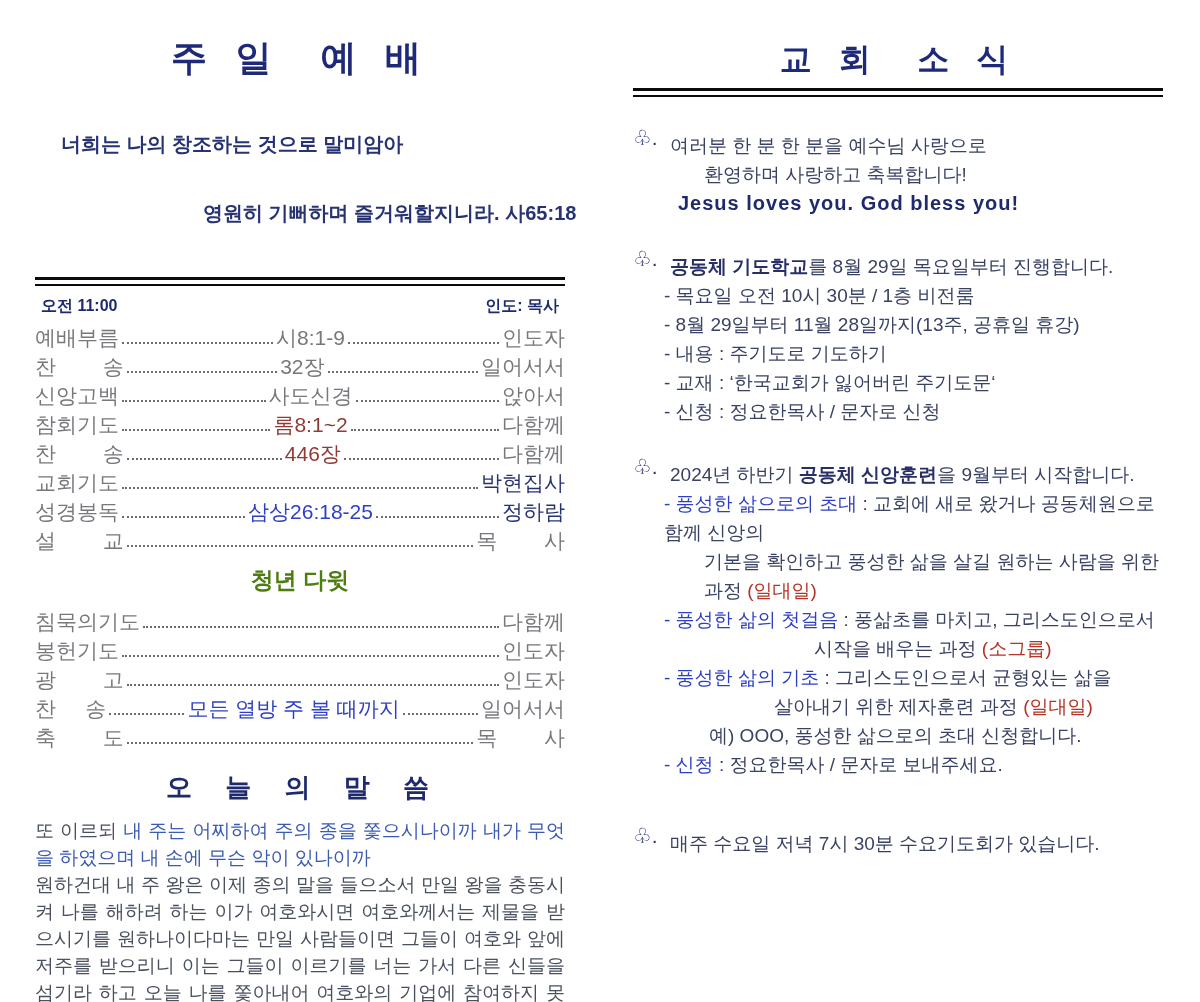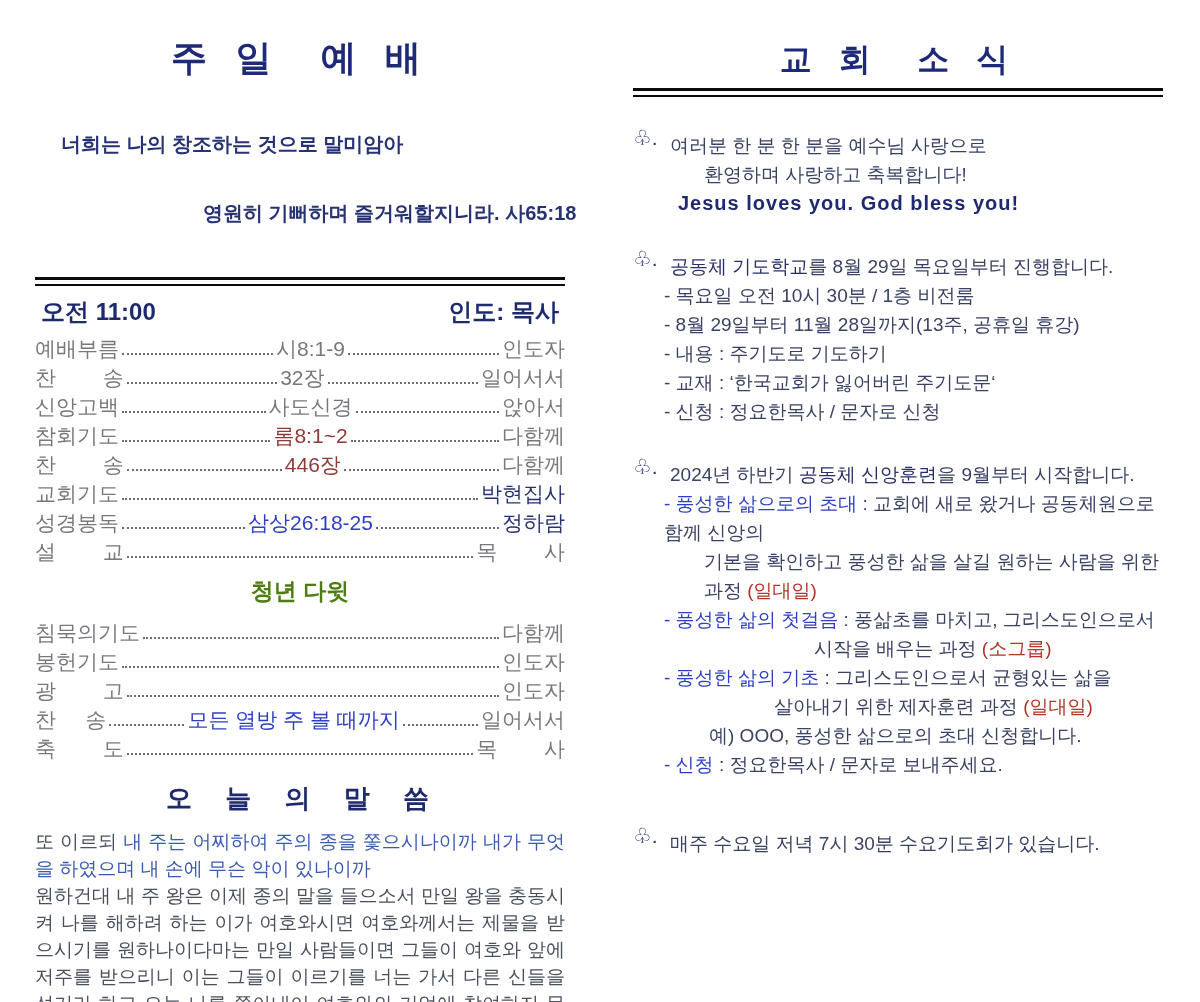--- a/index.html
+++ b/index.html
@@ -19,21 +19,21 @@
     font-family:"DejaVu Serif", serif;
   }
   .news-title{font-size:32px;margin:10px 0 2px;}
   .rule2{height:4px;border-top:3px solid #0b0b0b;border-bottom:2px solid #0b0b0b;margin-top:6px;}
 
   .verse-sub{color:#273272;font-weight:700;font-size:20px;line-height:23px;white-space:pre;}
   .verse-sub .l1{display:block;margin-left:26px;}
   .verse-sub .l2{display:block;margin-left:168px;}
 
   .time-row{display:flex;justify-content:space-between;margin:10px 6px 6px 6px;
-    color:#1d2a6e;font-weight:800;font-size:24px;}
+    color:#1d2a6e;font-weight:800;font-size:16px;}
 
   
   .orow{display:flex;align-items:flex-end;font-size:21px;line-height:29px;color:#76787c;}
   .olabel,.oright,.ocenter{white-space:pre;}
   .lead{flex:1;border-bottom:2px dotted #6a6c70;margin:0 3px 8px 3px;min-width:12px;}
   .c-gray{color:#76787c}
   .c-maroon{color:#8e3a36}
   .c-blue{color:#2e3fc4}
   .c-navy{color:#273272}
   .c-red{color:#b23527}
@@ -42,21 +42,21 @@
 
   .word-head{text-align:center;color:#1f2a6e;font-weight:800;font-size:26px;
     letter-spacing:5px;word-spacing:16px;margin:18px 0 12px;}
   .verse{font-size:19px;line-height:27px;color:#49505e;text-align:justify;margin:0;}
   .verse .blue{color:#3b5ab2;}
 
   
   .bullet{display:flex;margin-top:26px;font-size:19px;color:#3a4263;line-height:29px;}
   .marker{width:37px;color:#273272;font-size:21px;flex:none;}
   .bcontent{flex:1;margin-top:8px;}
-  .b-bold{font-weight:400;color:#272f66;}
+  .b-bold{font-weight:700;color:#272f66;}
   .b1-l2{margin-left:34px;}
   .b1-en{font-weight:800;color:#1f2a6e;font-size:20px;margin-left:8px;letter-spacing:1px;}
   .subs{margin-left:-6px;}
   .subline{white-space:pre-wrap;}
   .ind-a{margin-left:40px;}
   .ind-b{margin-left:150px;}
   .ind-c{margin-left:110px;}
   .ind-d{margin-left:45px;}
 
   .slogan{margin-top:148px;color:#2032c8;font-weight:800;font-size:19px;white-space:nowrap;}

